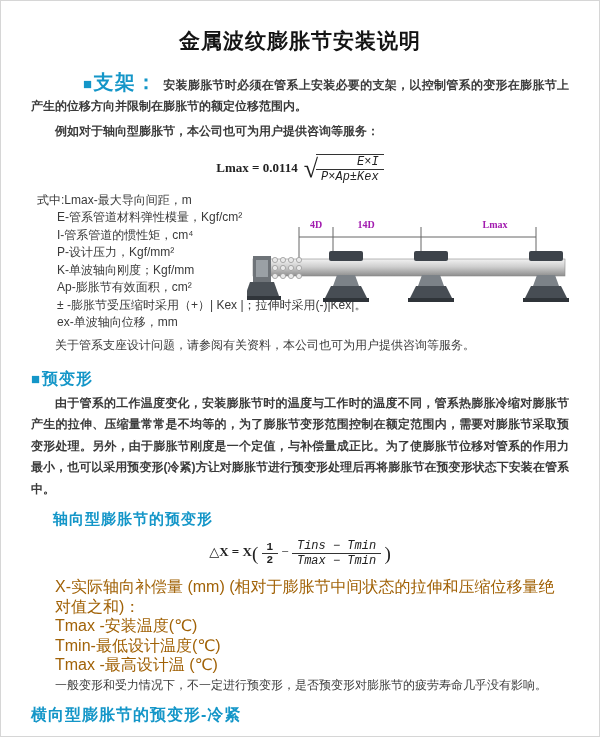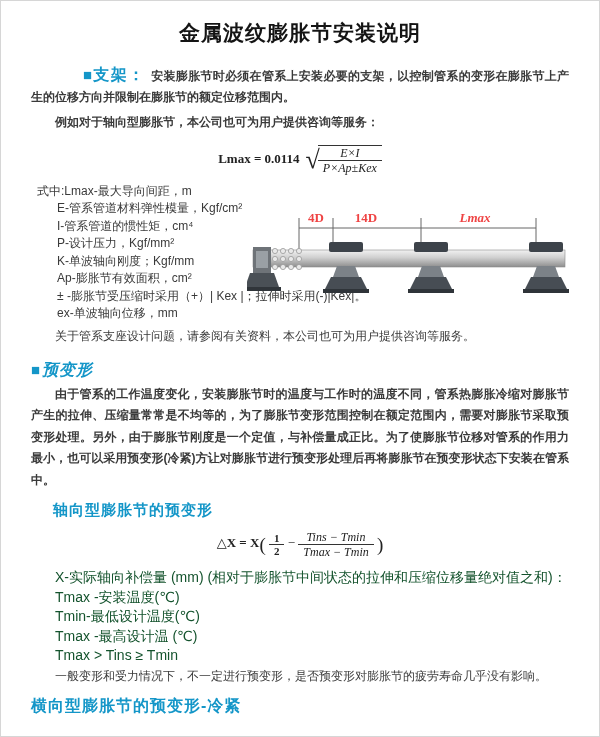--- a/index.html
+++ b/index.html
@@ -1,77 +1,77 @@
 <!DOCTYPE html>
 <html style="--accent: #1496c8;"><head>
 <meta charset="utf-8">
 <style>
   :root { --accent:#1496c8; }
   html,body{margin:0;padding:0;background:#fff;}
   .page{
     width:600px;height:737px;box-sizing:border-box;
     background:#fff;border:1px solid #d6d6d6;
-    padding:4px 30px;overflow:hidden;position:relative;
+    padding:12px 30px;overflow:hidden;position:relative;
     font-family:"Liberation Sans","DejaVu Sans",sans-serif;
     color:#333;
   }
   .title{
     margin:14px 0 0;text-align:center;font-size:21px;font-weight:bold;
     color:#141414;letter-spacing:1px;
   }
   p{margin:0;}
   .para{font-size:12px;line-height:21px;text-align:justify;color:#3a3a3a;}
   .semibold{font-weight:600;}
   .indent{text-indent:2em;}
   .support-intro{margin-top:17px;text-indent:52px;}
   .sec-head-inline{
-    font-size:16px;font-weight:bold;color:var(--accent);
+    font-size:20px;font-weight:bold;color:var(--accent);
     letter-spacing:1px;margin-right:6px;
   }
   .marker{font-size:15px;color:var(--accent);margin-right:1px;}
   .example-line{margin-top:4px;}
   
   .formula{
     text-align:center;font-family:"Liberation Serif","DejaVu Serif",serif;
     color:#222;font-size:13px;
   }
   .formula .f-bold{font-weight:bold;}
-  .frac{display:inline-flex;flex-direction:column;text-align:center;
-    vertical-align:middle;font-style:italic;font-size:12px;line-height:14px;}
+  .frac{display:inline-flex;flex-direction:column;text-align:right;
+    vertical-align:middle;font-style:italic;font-size:12px;line-height:14px;font-family:Liberation Mono, monospace;}
   .frac .den{border-top:1px solid #333;}
   .frac .num,.frac .den{padding:0 5px;}
   .frac.small{font-size:11px;line-height:12px;font-style:normal;font-weight:bold;}
   .sqrt{font-size:26px;line-height:20px;vertical-align:middle;font-weight:normal;
     margin:0 -2px 0 6px;}
   .vinculum{display:inline-block;border-top:1.4px solid #333;vertical-align:middle;}
   .paren{font-size:19px;vertical-align:middle;font-weight:normal;}
   .formula-guide{margin:12px 0 8px;}
   .formula-axial{margin:10px 0 9px;}
   
   .defs{position:relative;margin-top:6px;}
   .def-lead{font-size:12px;line-height:17px;margin-left:6px;color:#3a3a3a;}
   .def-item{font-size:12px;line-height:17.5px;margin-left:26px;color:#3a3a3a;}
   .diagram{position:absolute;left:216px;top:28px;width:324px;height:102px;}
   .diagram svg{position:absolute;left:0;top:0;}
   .dim-label{
     position:absolute;top:-1px;font-family:"Liberation Serif","DejaVu Serif",serif;
-    font-weight:bold;font-size:13px;color:#ef4444;text-align:center;width:40px;
+    font-weight:bold;font-size:10px;color:#a21caf;text-align:center;width:40px;
   }
   .note-line{margin-top:3px;}
   .sec-head{
     font-size:16px;font-weight:bold;color:var(--accent);
-    letter-spacing:1px;margin-top:13px;font-style:italic;
+    letter-spacing:1px;margin-top:13px;
   }
   .sub-head{
     font-size:15px;font-weight:bold;color:var(--accent);
     letter-spacing:1px;margin:10px 0 0 22px;
   }
   .sub-head.flush{margin-left:0;font-size:16px;margin-top:9px;}
   .preform-para{margin-top:3px;line-height:21.5px;}
-  .tline{font-size:14px;line-height:19.5px;margin-left:24px;color:#14532d;}
+  .tline{font-size:16px;line-height:19.5px;margin-left:24px;color:#a16207;}
   .explain{line-height:19px;}
 </style>
 </head>
 <body>
 
 <div class="page">
 
   <h1 class="title">金属波纹膨胀节安装说明</h1>
 
   <p class="para semibold support-intro">
@@ -152,21 +152,21 @@
         </g>
         <g>
           <rect x="282" y="31" width="34" height="10" rx="2" fill="#3d434a"></rect>
           <polygon points="290,55 308,55 312,66 286,66" fill="#7c8288"></polygon>
           <polygon points="284,66 314,66 320,78 278,78" fill="#474d54"></polygon>
           <rect x="276" y="78" width="46" height="4" fill="#2f3439"></rect>
         </g>
       </svg>
       <span class="dim-label" style="left:49px;">4D</span>
       <span class="dim-label" style="left:99px;">14D</span>
-      <span class="dim-label" style="left:208px;font-style:italic;">Lmax</span>
+      <span class="dim-label" style="left:228px;">Lmax</span>
     </div>
   </div>
 
   <p class="para indent note-line">关于管系支座设计问题，请参阅有关资料，本公司也可为用户提供咨询等服务。</p>
 
   <h2 class="sec-head" style="margin-bottom:0;">
     <span class="marker">■</span><span>预变形</span>
   </h2>
   <p class="para semibold indent preform-para">由于管系的工作温度变化，安装膨胀节时的温度与工作时的温度不同，管系热膨胀冷缩对膨胀节产生的拉伸、压缩量常常是不均等的，为了膨胀节变形范围控制在额定范围内，需要对膨胀节采取预变形处理。另外，由于膨胀节刚度是一个定值，与补偿量成正比。为了使膨胀节位移对管系的作用力最小，也可以采用预变形(冷紧)方让对膨胀节进行预变形处理后再将膨胀节在预变形状态下安装在管系中。</p>
 
@@ -183,18 +183,17 @@
         <span class="num">Tins − Tmin</span>
         <span class="den">Tmax − Tmin</span>
       </span>
     <span class="paren">)</span>
   </div>
 
   <p class="tline">X-实际轴向补偿量 (mm) (相对于膨胀节中间状态的拉伸和压缩位移量绝对值之和)：</p>
   <p class="tline">Tmax -安装温度(℃)</p>
   <p class="tline">Tmin-最低设计温度(℃)</p>
   <p class="tline">Tmax -最高设计温 (℃)</p>
-  <p class="tline">Tmax &gt; Tins ≥ Tmin</p>
   <p class="para indent">一般变形和受力情况下，不一定进行预变形，是否预变形对膨胀节的疲劳寿命几乎没有影响。</p>
 
   <h3 class="sub-head flush">横向型膨胀节的预变形-冷紧</h3>
 
 </div>
 
 </body></html>

